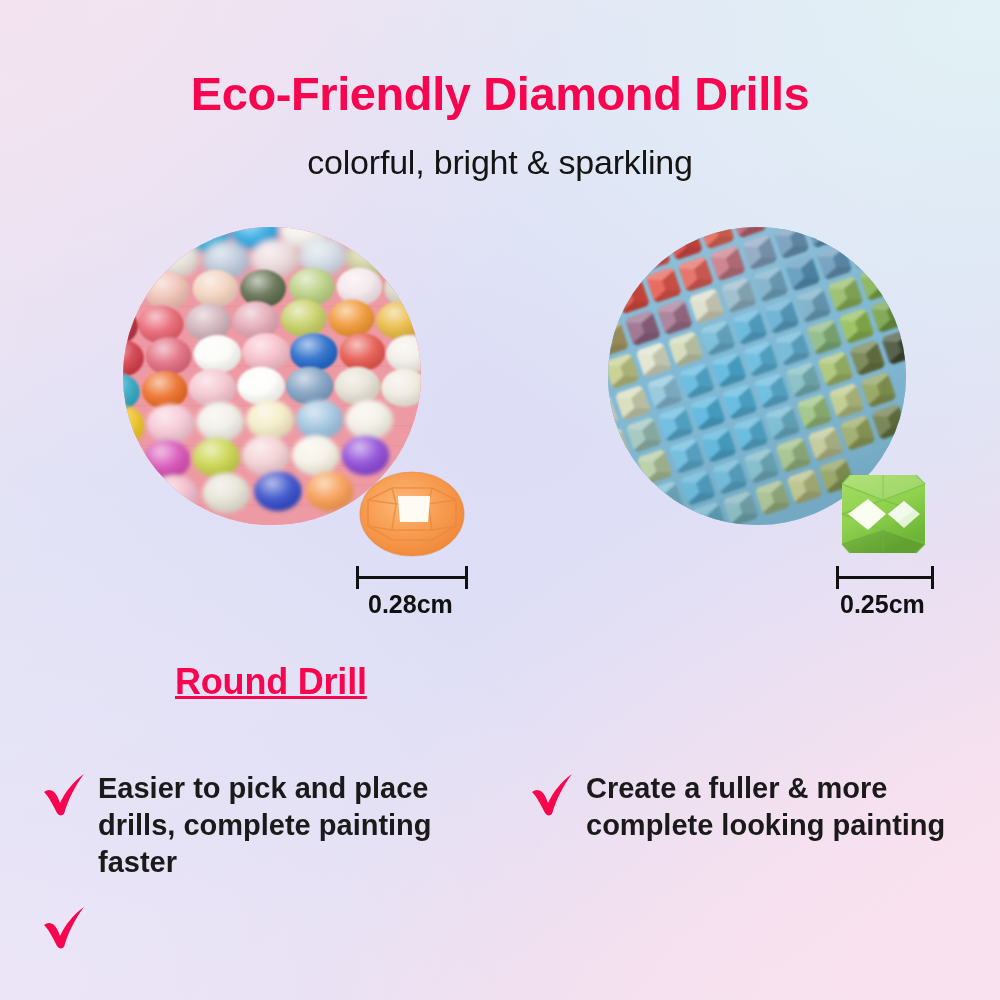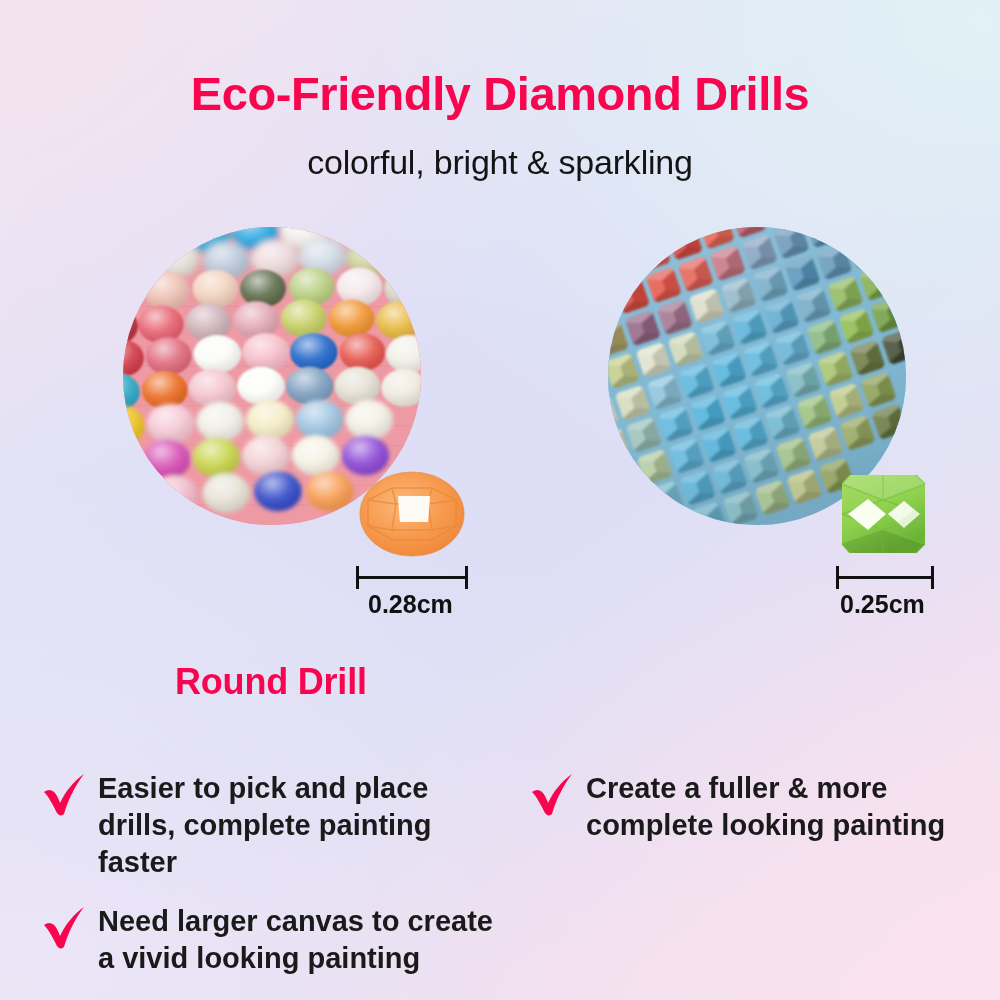--- a/index.html
+++ b/index.html
@@ -118,21 +118,21 @@
 
   
   .col-label {
     position: absolute;
     font-size: 36px;
     font-weight: bold;
     color: #f7054e;
     white-space: nowrap;
     letter-spacing: -0.2px;
   }
-  #round-col-label { left: 175px; top: 661px; }
+  #round-col-label { left: 175px; top: 661px; text-decoration: underline; }
   #square-col-label { left: 625px; top: 661px; }
 
   
   .features {
     position: absolute;
     width: 470px;
   }
   #round-features { left: 40px; top: 770px; }
   #square-features { left: 528px; top: 770px; }
 
@@ -821,22 +821,20 @@
       <span class="feature-text">Easier to pick and place
 drills, complete painting faster</span>
     </div>
 
     <div class="feature-row">
       <span class="check-icon">
         <svg viewBox="0 0 50 46">
           <path d="M4 20 C9 16 14 18 17 24 C18 26 19 28 20 31 C25 20 33 10 44 2 C35 14 28 28 24 42 C22 44 19 44 17 41 C13 33 9 25 4 20 Z" fill="#f7054e"></path>
         </svg>
       </span>
-      <span class="feature-text">Need larger canvas to create
-a vivid looking painting</span>
     </div>
   </div>
 
   <div class="features" id="square-features">
 
 
     <div class="feature-row">
       <span class="check-icon">
         <svg viewBox="0 0 50 46">
           <path d="M4 20 C9 16 14 18 17 24 C18 26 19 28 20 31 C25 20 33 10 44 2 C35 14 28 28 24 42 C22 44 19 44 17 41 C13 33 9 25 4 20 Z" fill="#f7054e"></path>

